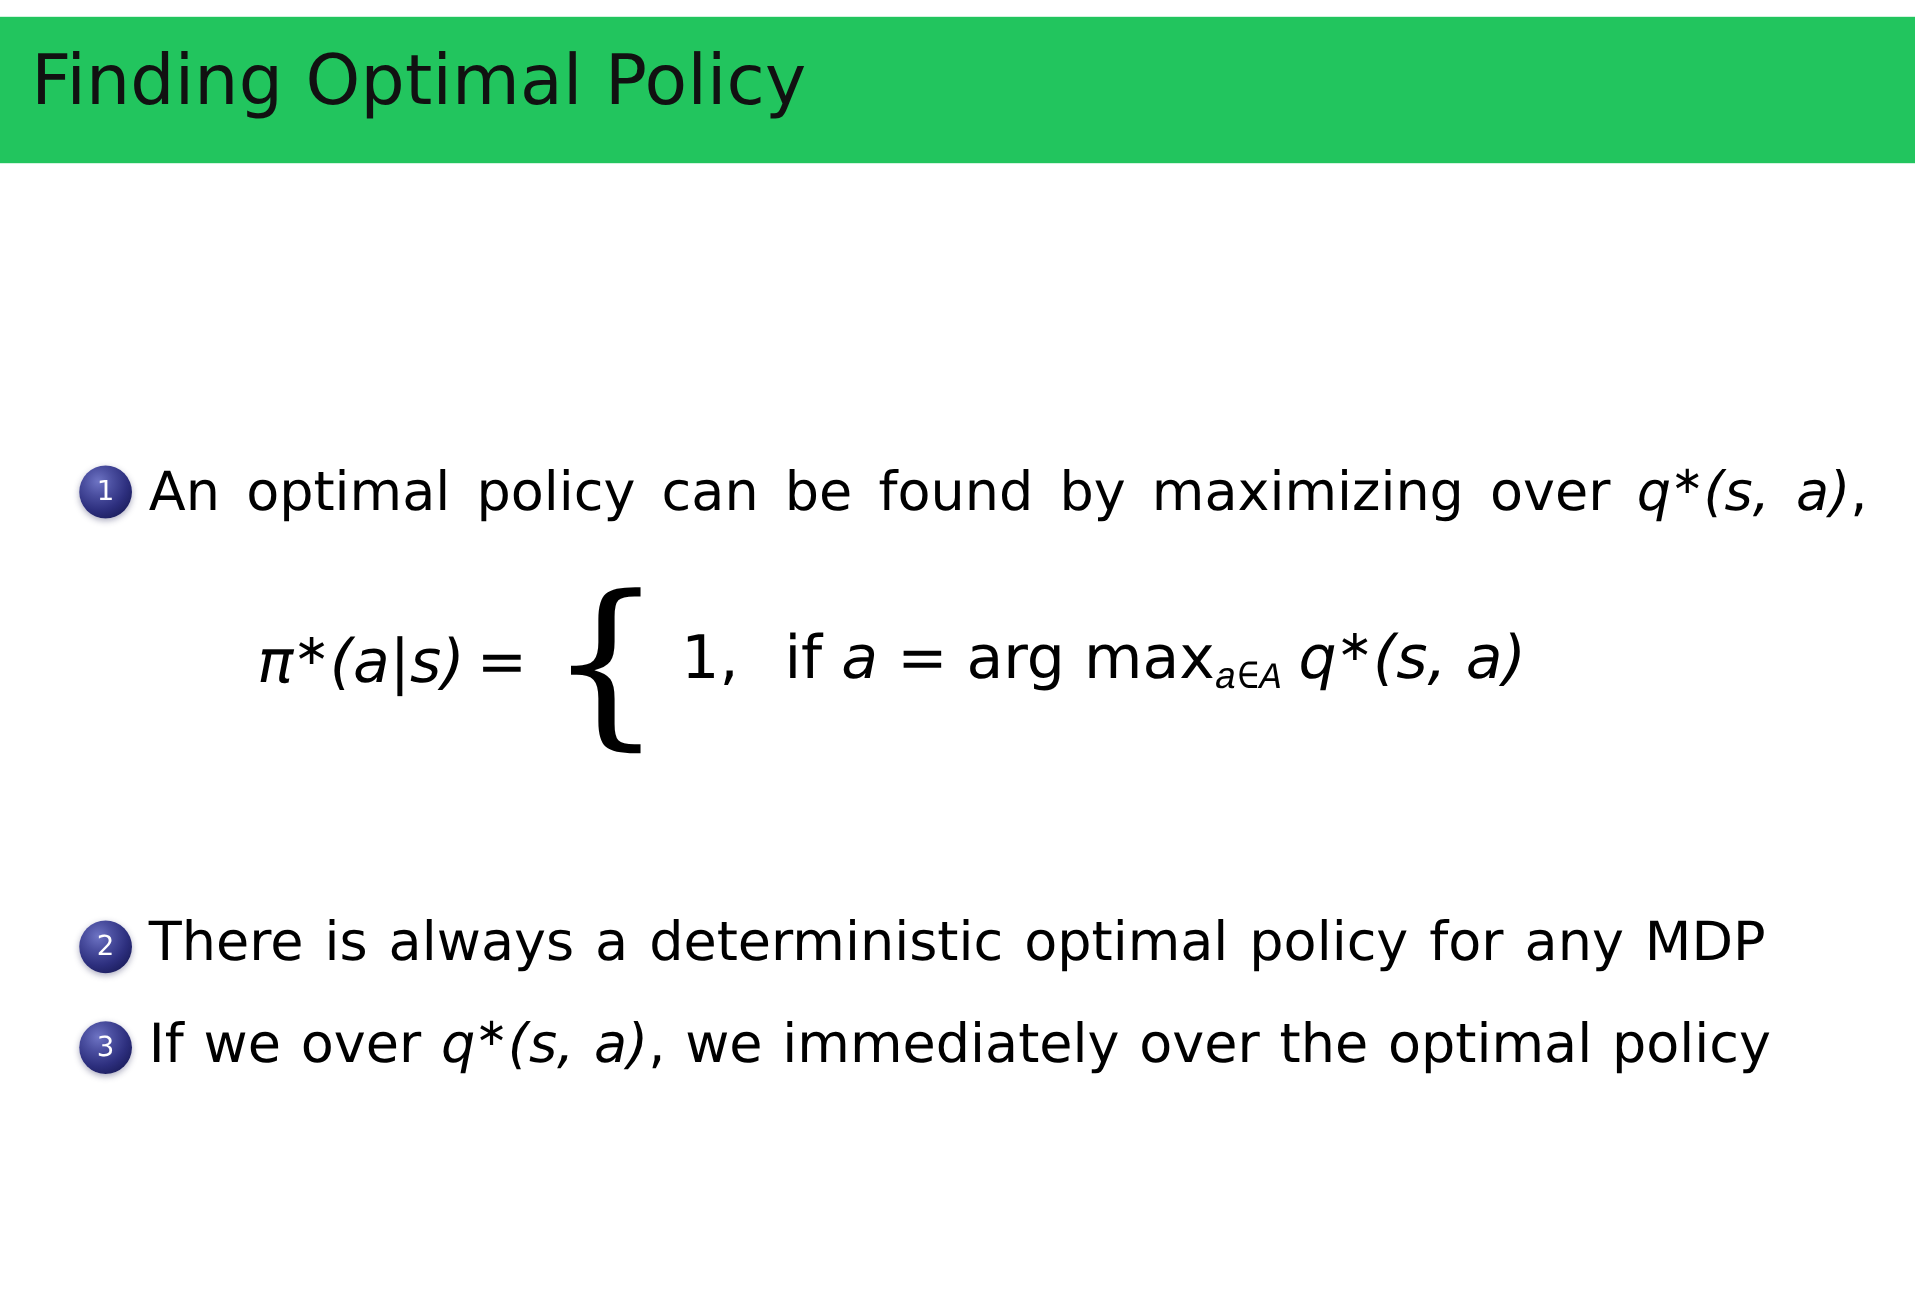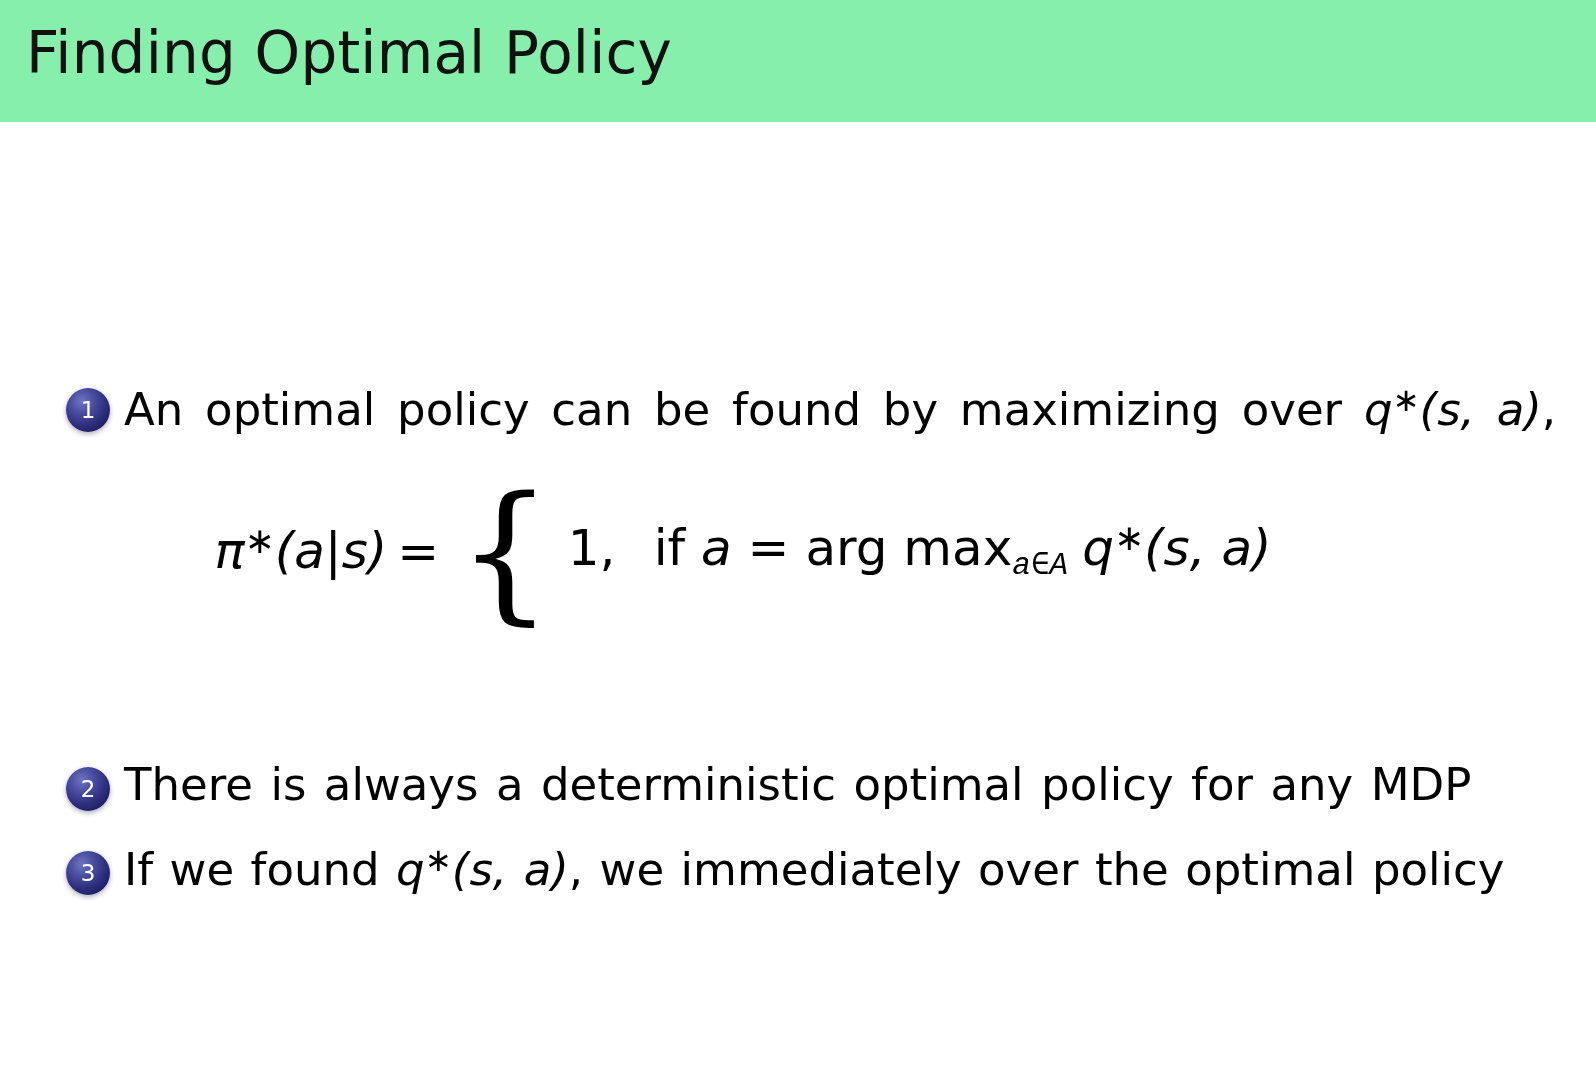--- a/index.html
+++ b/index.html
@@ -12,24 +12,24 @@
     background: #ffffff;
     font-family: "DejaVu Sans", sans-serif;
     overflow: hidden;
     position: relative;
   }
 
   
   #title-bar {
     position: absolute;
     left: 0;
-    top: 0;
+    top: 14px;
     width: 1596px;
     height: 122px;
-    background: #86efac;
+    background: #22c55e;
     box-sizing: border-box;
   }
   #slide-title {
     position: absolute;
     left: 26px;
     top: 24px;
     font-size: 58px;
     line-height: 1.0;
     color: #111111;
     letter-spacing: 0.2px;
@@ -185,17 +185,17 @@
       <span>2</span>
     </div>
     <div class="item-text" id="item2-text" style="top: 0;">There is always a deterministic optimal policy for any MDP</div>
   </div>
 
   <div class="item" style="top: 722px; left: 0; width: 1596px;">
     <div class="bullet-ball" style="left: 66px; top: 7px;">
       <span>3</span>
     </div>
     <div class="item-text" id="item3-text" style="top: 0;">
-      <span>If we found </span><span class="mi-sans">q</span><span class="mstar">∗</span><span class="mi-sans">(s, a)</span><span>, we immediately over the optimal policy</span>
+      <span>If we over </span><span class="mi-sans">q</span><span class="mstar">∗</span><span class="mi-sans">(s, a)</span><span>, we immediately over the optimal policy</span>
     </div>
   </div>
 
 </div>
 
 </body></html>

